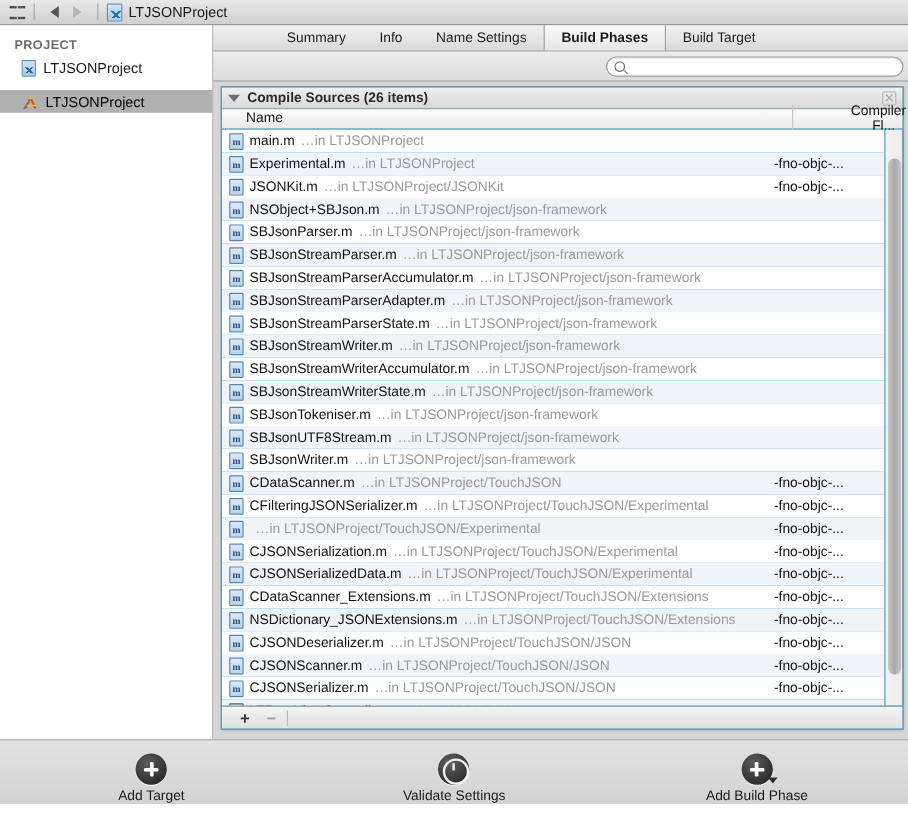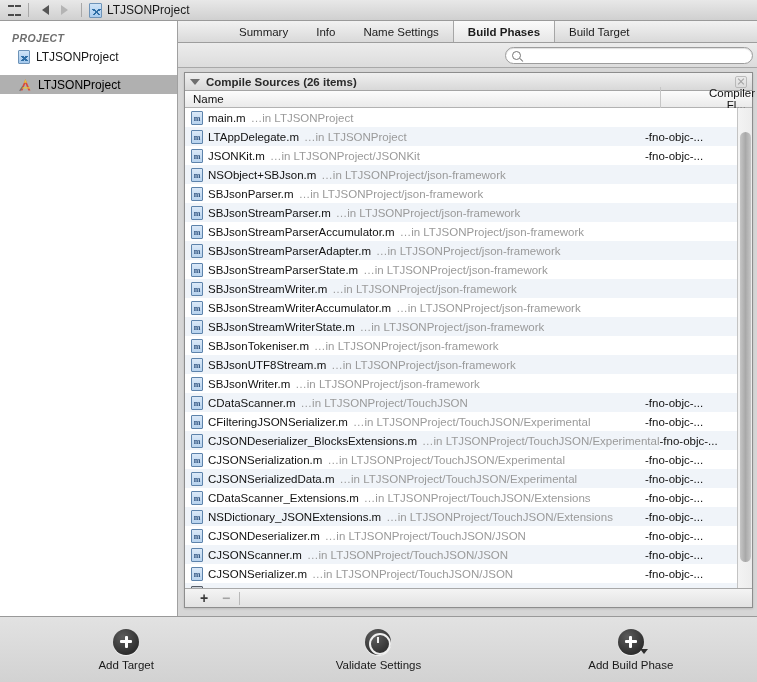--- a/index.html
+++ b/index.html
@@ -44,21 +44,21 @@
   .body-split { display: flex; height: 595px; }
 
   
   .sidebar {
     width: 178px; background: #ffffff;
     border-right: 1px solid #a0a0a0;
     padding-top: 8px; flex-shrink: 0;
   }
   .sb-group-title {
     font-size: 10.5px; font-weight: bold; color: #6e6e6e;
-    letter-spacing: .4px; padding: 3px 0 3px 12px; font-style: italic;
+    letter-spacing: .4px; padding: 3px 0 3px 12px;
   }
   .sb-row {
     display: flex; align-items: center; height: 19px;
     padding-left: 18px; font-size: 12px; color: #1a1a1a;
   }
   .sb-row.selected { background: #b0b0b0; color: #000; }
   .sb-file-icon {
     width: 12px; height: 14px; background: linear-gradient(to bottom,#cfe4f7,#a4c8ec);
     border: 1px solid #6d93b8; border-radius: 1px; margin-right: 6px; position: relative;
     flex-shrink: 0;
@@ -143,21 +143,21 @@
     background: #8a8a8a;
   }
   .phase-close::before { transform: rotate(45deg); }
   .phase-close::after  { transform: rotate(-45deg); }
 
   .col-header {
     height: 17px; flex-shrink: 0; display: flex; align-items: center;
     background: linear-gradient(to bottom,#fcfcfc 0%,#eaeaea 100%);
     border-bottom: 1px solid #b2b2b2; font-size: 11.5px; color: #111;
   }
-  .col-header .c-name { padding-left: 8px; flex: 1; }
+  .col-header .c-name { padding-left: 20px; flex: 1; }
   .col-header .c-flags { width: 92px; padding-right: 6px; text-align: right;
     border-left: 1px solid #c6c6c6; padding-left: 48px; }
 
   .list-wrap { flex: 1; display: flex; min-height: 0; position: relative; overflow: hidden; }
   .list { flex: 1; min-width: 0; overflow: hidden; }
   .row {
     height: 19px; display: flex; align-items: center;
     font-size: 11.5px; color: #111; padding-left: 6px;
   }
   .row.odd { background: #ffffff; }
@@ -197,22 +197,22 @@
   }
   .ar-btn { font-size: 14px; width: 22px; text-align: center; line-height: 1; }
   .ar-btn.plus { color: #3a3a3a; font-weight: bold; }
   .ar-btn.minus { color: #a3a3a3; font-weight: bold; }
   .ar-sep { width: 1px; height: 13px; background: #b9b9b9; margin: 0 3px 0 2px; }
   .ar-rest { flex: 1; }
   .phase-pad { height: 8px; flex-shrink: 0; }
 
   
   .bottombar {
-    height: 66px; background: linear-gradient(to bottom,#e2e2e2 0%,#d2d2d2 100%);
-    border-top: 1px solid #999; display: flex; align-items: center;
+    height: 54px; background: linear-gradient(to bottom,#e2e2e2 0%,#d2d2d2 100%);
+    border-top: 1px solid #999; display: flex; align-items: flex-end;
   }
   .bb-btn {
     flex: 1; display: flex; flex-direction: column; align-items: center; gap: 4px;
   }
   .bb-circle {
     width: 26px; height: 26px; border-radius: 50%;
     background: radial-gradient(circle at 38% 30%, #5c5c5c, #2e2e2e 72%);
     position: relative; box-shadow: 0 1px 1px rgba(255,255,255,.65);
   }
   .bb-circle.plus::before, .bb-circle.plus::after {
@@ -321,21 +321,21 @@
         <div class="list-wrap">
           <div class="list" id="file-list">
               <div class="row odd">
                 <span class="m-icon">m</span>
                 <span class="fname">main.m</span>
                 <span class="fpath">…in LTJSONProject</span>
                 <span class="flags"></span>
               </div>
               <div class="row even">
                 <span class="m-icon">m</span>
-                <span class="fname">LTAppDelegate.m</span>
+                <span class="fname">Experimental.m</span>
                 <span class="fpath">…in LTJSONProject</span>
                 <span class="flags">-fno-objc-...</span>
               </div>
               <div class="row odd">
                 <span class="m-icon">m</span>
                 <span class="fname">JSONKit.m</span>
                 <span class="fpath">…in LTJSONProject/JSONKit</span>
                 <span class="flags">-fno-objc-...</span>
               </div>
               <div class="row even">
@@ -417,21 +417,20 @@
                 <span class="flags">-fno-objc-...</span>
               </div>
               <div class="row odd">
                 <span class="m-icon">m</span>
                 <span class="fname">CFilteringJSONSerializer.m</span>
                 <span class="fpath">…in LTJSONProject/TouchJSON/Experimental</span>
                 <span class="flags">-fno-objc-...</span>
               </div>
               <div class="row even">
                 <span class="m-icon">m</span>
-                <span class="fname">CJSONDeserializer_BlocksExtensions.m</span>
                 <span class="fpath">…in LTJSONProject/TouchJSON/Experimental</span>
                 <span class="flags">-fno-objc-...</span>
               </div>
               <div class="row odd">
                 <span class="m-icon">m</span>
                 <span class="fname">CJSONSerialization.m</span>
                 <span class="fpath">…in LTJSONProject/TouchJSON/Experimental</span>
                 <span class="flags">-fno-objc-...</span>
               </div>
               <div class="row even">

